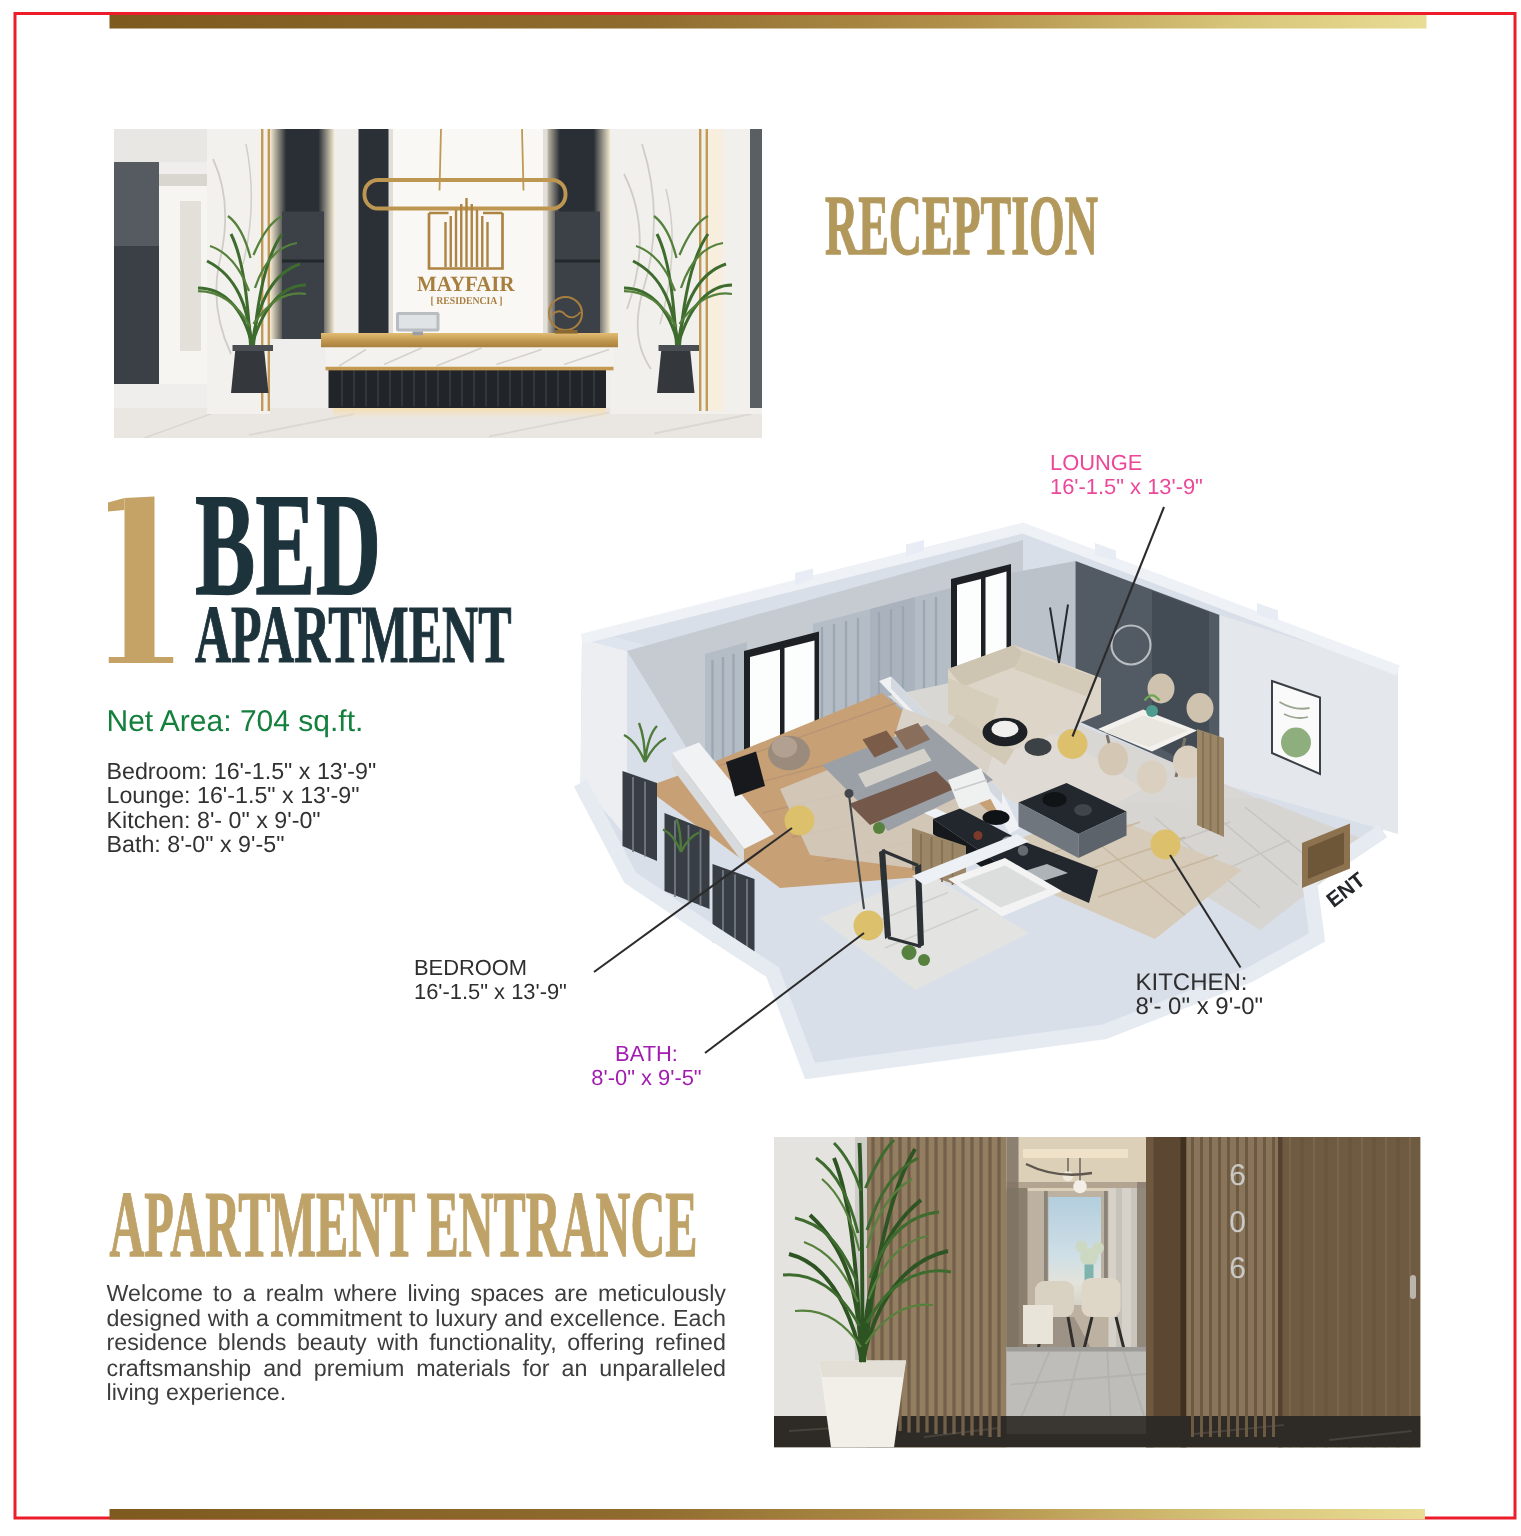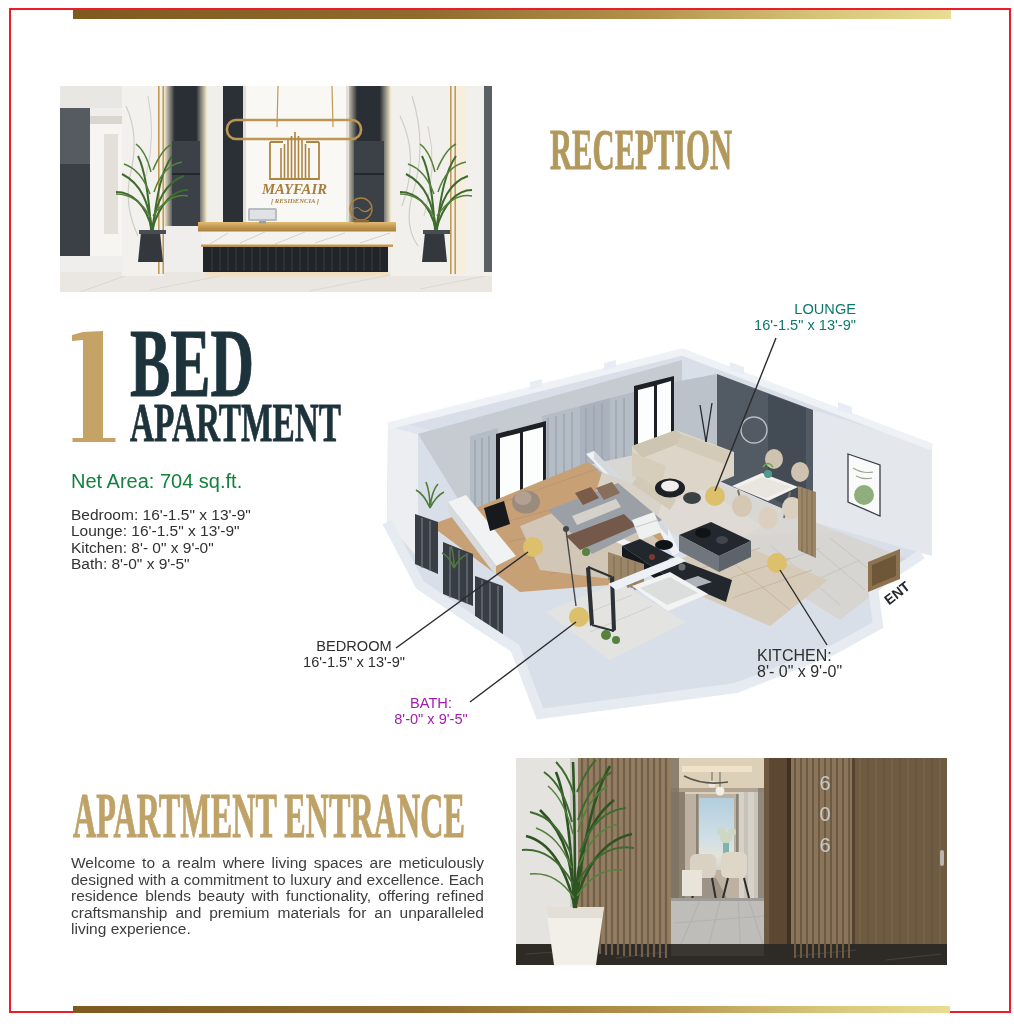--- a/index.html
+++ b/index.html
@@ -11,21 +11,21 @@
 </head>
 <body>
 <div class="page">
 
   <div class="abs" style="left:9px;top:8px;width:1002px;height:1005px;border:2px solid #ec1c2b;box-sizing:border-box;"></div>
 
   <div class="abs" style="left:73px;top:10px;width:878px;height:9px;background:linear-gradient(90deg,#7e5a1e 0%,#8f6c2e 40%,#b2914a 65%,#d6c478 85%,#e9dc94 100%);"></div>
 
   <div class="abs" style="left:73px;top:1006px;width:877px;height:7px;background:linear-gradient(90deg,#7e5a1e 0%,#8f6c2e 40%,#b2914a 65%,#d6c478 85%,#e9dc94 100%);"></div>
 
-  <div class="abs" style="left:60px;top:86px;font-style:italic;">
+  <div class="abs" style="left:76px;top:86px;">
   <svg width="432" height="206" viewBox="0 0 432 206" xmlns="http://www.w3.org/2000/svg">
     <defs>
       <linearGradient id="deskgold" x1="0" y1="0" x2="0" y2="1">
         <stop offset="0" stop-color="#e2bd74"></stop>
             <stop offset="0.5" stop-color="#c49a52"></stop>
             <stop offset="1" stop-color="#a8803e"></stop>
       </linearGradient>
       <linearGradient id="glow" x1="0" y1="0" x2="0" y2="1">
         <stop offset="0" stop-color="#f5ddad"></stop>
             <stop offset="1" stop-color="#f5ddad" stop-opacity="0"></stop>
@@ -447,22 +447,22 @@
       <line x1="345" y1="161" x2="406" y2="8"></line>
       <line x1="158" y1="222" x2="26" y2="318"></line>
       <line x1="206" y1="292" x2="100" y2="372"></line>
       <line x1="410" y1="240" x2="457" y2="315"></line>
     </g>
 
     <text x="527" y="268" font-family="Liberation Sans" font-weight="bold" font-size="14" fill="#23272b" text-anchor="middle" transform="rotate(-38 527 263)">ENT</text>
   </svg>
   </div>
 
-  <div class="abs" style="left:700px;top:302px;width:156px;text-align:right;font-size:14.6px;line-height:15.8px;color:#0f766e;">LOUNGE<br>16'-1.5" x 13'-9"</div>
-  <div class="abs" style="left:276px;top:639px;width:156px;text-align:center;font-size:14.6px;line-height:15.8px;color:#2e2e2e;">BEDROOM<br>16'-1.5" x 13'-9"</div>
+  <div class="abs" style="left:700px;top:302px;width:156px;text-align:left;font-size:14.6px;line-height:15.8px;color:#ec4899;">LOUNGE<br>16'-1.5" x 13'-9"</div>
+  <div class="abs" style="left:276px;top:639px;width:156px;font-size:14.6px;line-height:15.8px;color:#2e2e2e;">BEDROOM<br>16'-1.5" x 13'-9"</div>
   <div class="abs" style="left:353px;top:696px;width:156px;text-align:center;font-size:14.6px;line-height:15.8px;color:#a21caf;">BATH:<br>8'-0" x 9'-5"</div>
   <div class="abs" style="left:757px;top:648px;width:156px;text-align:left;font-size:16px;line-height:15.8px;color:#2e2e2e;">KITCHEN:<br>8'- 0" x 9'-0"</div>
 
   <svg class="abs" style="left:69px;top:788px;" width="420" height="60" viewBox="0 0 420 60">
     <text x="4" y="49" font-family="Liberation Serif" font-weight="bold" font-size="63" fill="#bfa267" stroke="#bfa267" stroke-width="0.9" textLength="392" lengthAdjust="spacingAndGlyphs">APARTMENT ENTRANCE</text>
   </svg>
   <div class="abs para" style="left:71px;top:855px;width:413px;font-size:15.5px;line-height:16.6px;text-align:justify;">
     Welcome to a realm where living spaces are meticulously designed with a commitment to luxury and excellence. Each residence blends beauty with functionality, offering refined craftsmanship and premium materials for an unparalleled living experience.
   </div>
 

